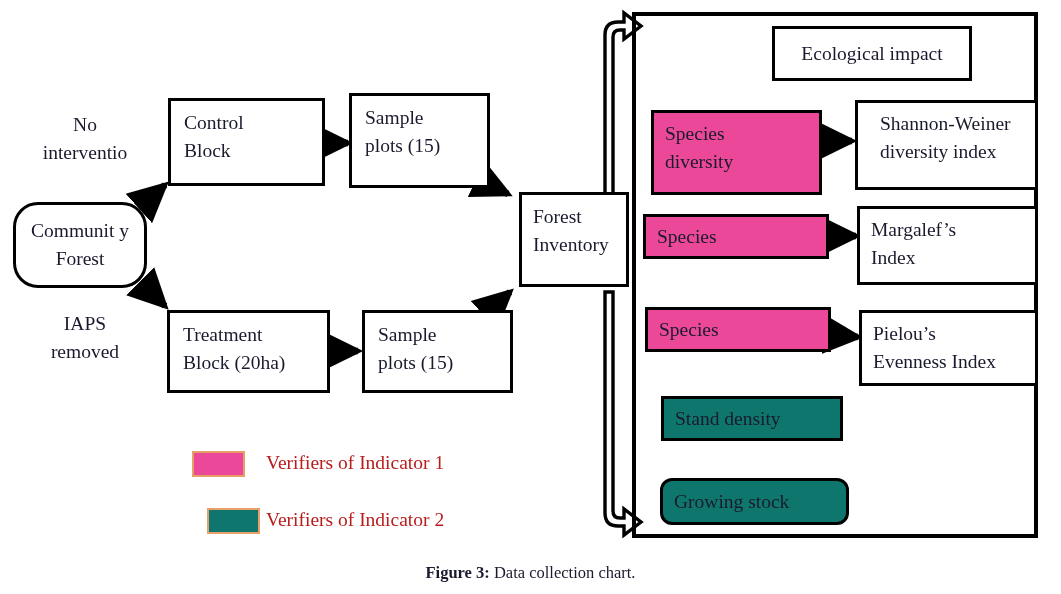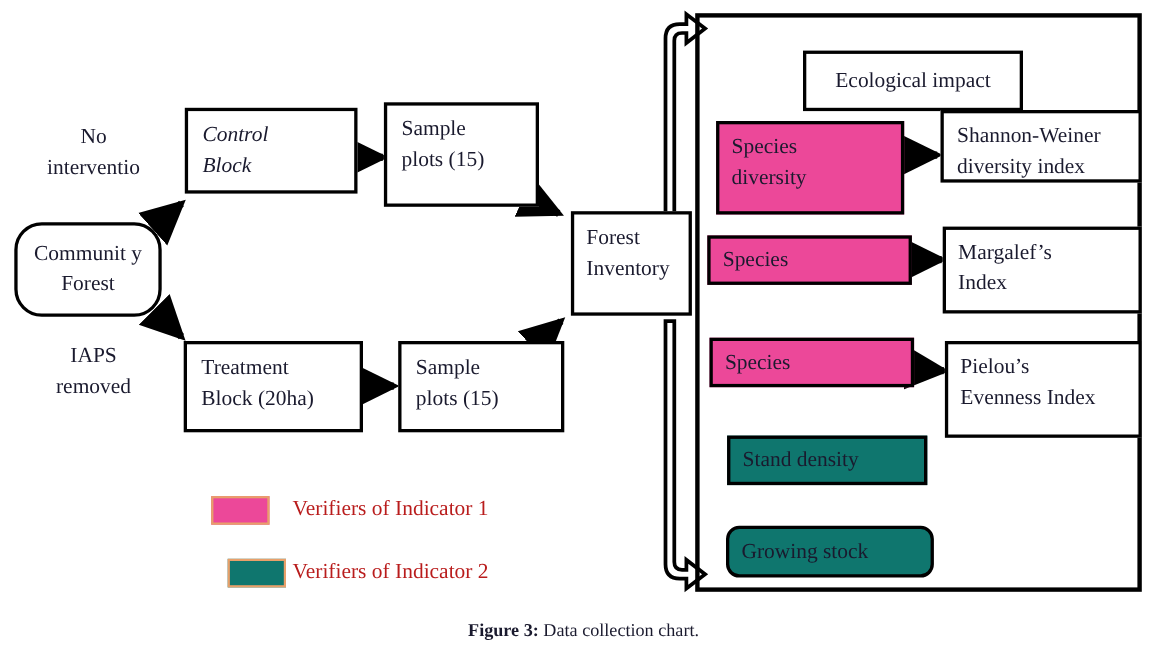--- a/index.html
+++ b/index.html
@@ -155,56 +155,56 @@
   <div class="box center" style="left:13px; top:202px; width:134px; height:86px;border-radius:25px;">
     <span>Communit y Forest</span>
   </div>
 
   <div class="label" style="left:10px; top:310px; width:150px; white-space:pre-line;">IAPS
 removed</div>
 
   <div class="label" style="left:10px; top:111px; width:150px; white-space:pre-line;">No
 interventio</div>
 
-  <div class="box topleft" style="left:168px; top:98px; width:157px; height:78px; white-space:pre-line; padding-left:13px; padding-top:8px;font-style:italic;">Control
+  <div class="box topleft" style="left:168px; top:98px; width:157px; height:88px; white-space:pre-line; padding-left:13px; padding-top:8px;">Control
 Block</div>
 
   <div class="box topleft" style="left:349px; top:93px; width:141px; height:95px; white-space:pre-line; padding-left:13px; padding-top:8px;">Sample
 plots (15)</div>
 
   <div class="box topleft" style="left:167px; top:310px; width:163px; height:83px; white-space:pre-line; padding-left:13px; padding-top:8px;">Treatment
 Block (20ha)</div>
 
   <div class="box topleft" style="left:362px; top:310px; width:151px; height:83px; white-space:pre-line; padding-left:13px; padding-top:8px;">Sample
 plots (15)</div>
 
   <div class="box topleft" style="left:519px; top:192px; width:110px; height:95px; white-space:pre-line; padding-left:11px; padding-top:8px;">Forest
 Inventory</div>
 
   <div class="panel" style="left:632px; top:12px; width:406px; height:526px;"></div>
 
-  <div class="box center" style="left:730px; top:26px; width:200px; height:55px;margin-top:20px;">
+  <div class="box center" style="left:772px; top:26px; width:200px; height:55px;">
     <span>Ecological impact</span>
   </div>
 
   <div class="box topleft fill-peach" style="left:651px; top:110px; width:171px; height:85px; white-space:pre-line; padding-left:11px; padding-top:7px;">Species
 diversity</div>
-  <div class="box topleft" style="left:855px; top:100px; width:183px; height:66px; white-space:pre-line; padding-left:12px; padding-top:7px;">Shannon-Weiner
+  <div class="box topleft" style="left:855px; top:100px; width:183px; height:90px; white-space:pre-line; padding-left:22px; padding-top:7px;">Shannon-Weiner
 diversity index</div>
 
   <div class="box midleft fill-peach" style="left:643px; top:214px; width:186px; height:45px; padding-left:11px;">
     <span>Species</span>
   </div>
   <div class="box topleft" style="left:857px; top:206px; width:181px; height:79px; white-space:pre-line; padding-left:11px; padding-top:7px;">Margalef’s
 Index</div>
 
   <div class="box midleft fill-peach" style="left:645px; top:307px; width:186px; height:45px; padding-left:11px;">
     <span>Species</span>
   </div>
-  <div class="box topleft" style="left:859px; top:310px; width:179px; height:88px; white-space:pre-line; padding-left:11px; padding-top:7px;">Pielou’s
+  <div class="box topleft" style="left:859px; top:310px; width:179px; height:76px; white-space:pre-line; padding-left:11px; padding-top:7px;">Pielou’s
 Evenness Index</div>
 
   <div class="box midleft fill-blue" style="left:645px; top:396px; width:182px; height:45px; padding-left:11px;">
     <span>Stand density</span>
   </div>
 
   <div class="box midleft fill-blue" style="left:644px; top:478px; width:189px; height:47px; padding-left:11px;border-radius:12px;">
     <span>Growing stock</span>
   </div>
 

